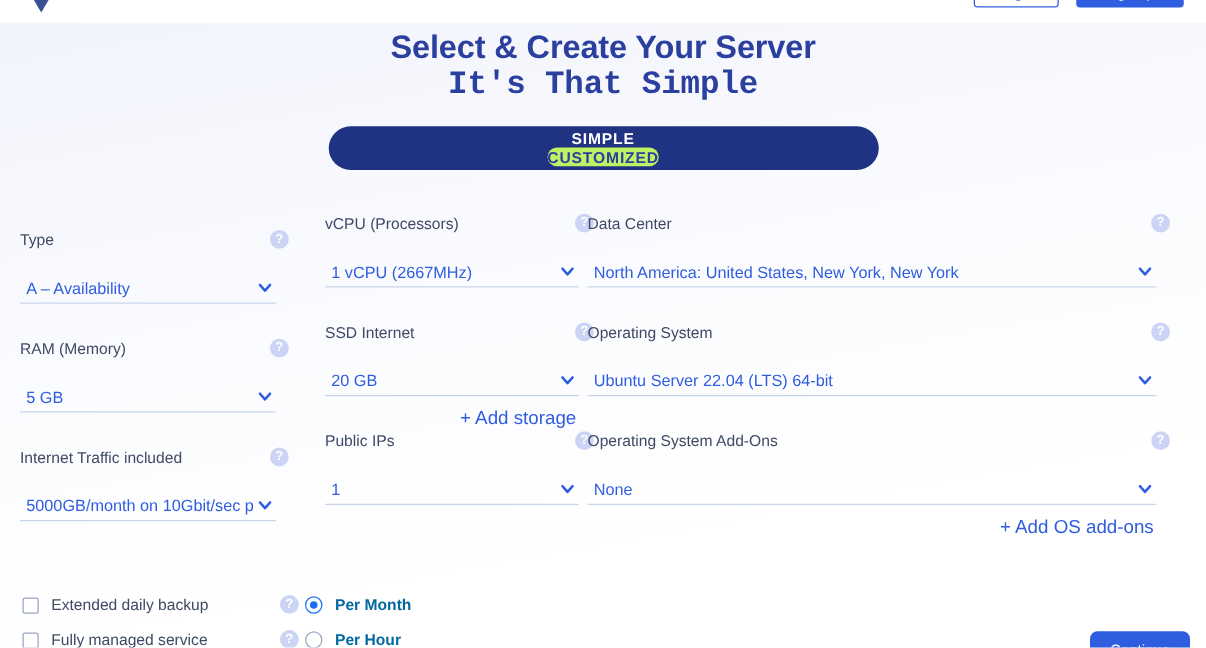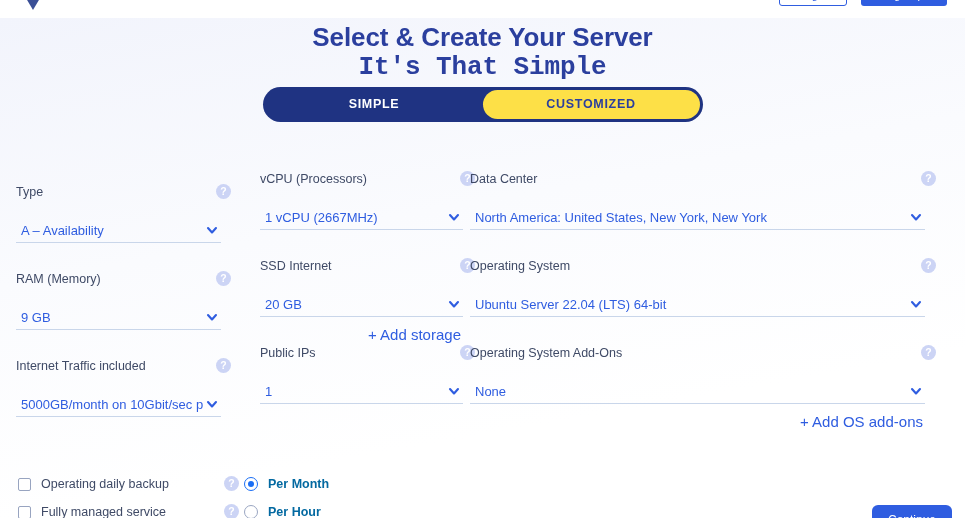--- a/index.html
+++ b/index.html
@@ -84,50 +84,51 @@
     color: #2b3f9e;
     font-size: 26px;
     font-weight: bold;
     line-height: 1.17;
     letter-spacing: -0.1px;
   }
   .hero-title .line2 { display: block; font-family: Liberation Mono, monospace; }
 
   
   .toggle-wrap {
-    margin: 4px auto 0;
+    margin: 18px auto 0;
     width: 440px;
     height: 35px;
     background: #1f3382;
     border-radius: 18px;
     display: flex;
     align-items: center;
     padding: 3px;
     position: relative;
+    flex-direction: column;
   }
   .seg {
     flex: 1;
     height: 29px;
     border-radius: 16px;
     display: flex;
     align-items: center;
     justify-content: center;
     font-size: 12.5px;
     font-weight: bold;
     letter-spacing: 0.7px;
     cursor: pointer;
     border: none;
     font-family: "Liberation Sans", sans-serif;
   }
   .seg.active {
     background: transparent;
     color: #ffffff;
   }
   .seg.inactive {
-    background: #fde047;
+    background: #bef264;
     color: #2b3f9e;
   }
 
   
   .form-area {
     position: absolute;
     top: 155px;
     left: 0;
     width: 965px;
   }
@@ -371,21 +372,21 @@
       </div>
 
     </div>
 
     <div class="row">
 
       <div class="field col1">
         <div class="field-label">RAM (Memory)</div>
         <div class="help-icon">?</div>
         <div class="select-row">
-          <span class="select-value">9 GB</span>
+          <span class="select-value">5 GB</span>
           <span class="chev">
             <svg width="14" height="14" viewBox="0 0 14 14">
                 <path d="M3 5 L7 9.5 L11 5" stroke="#2f5de0" stroke-width="2.1" fill="none" stroke-linecap="round" stroke-linejoin="round"></path>
               </svg>
           </span>
         </div>
       </div>
 
       <div class="field col2">
         <div class="field-label">SSD Internet</div>
@@ -461,21 +462,21 @@
     </div>
 
   </div>
 
 </div>
 
 <div class="options">
 
   <div class="opt-line" style="left:18px; top:4px;">
     <span class="checkbox"></span>
-    <span class="opt-text">Operating daily backup</span>
+    <span class="opt-text">Extended daily backup</span>
     <span class="opt-help">?</span>
   </div>
 
   <div class="opt-line" style="left:18px; top:32px;">
     <span class="checkbox"></span>
     <span class="opt-text">Fully managed service</span>
     <span class="opt-help">?</span>
   </div>
 
   <div class="opt-line" style="left:244px; top:4px;">

